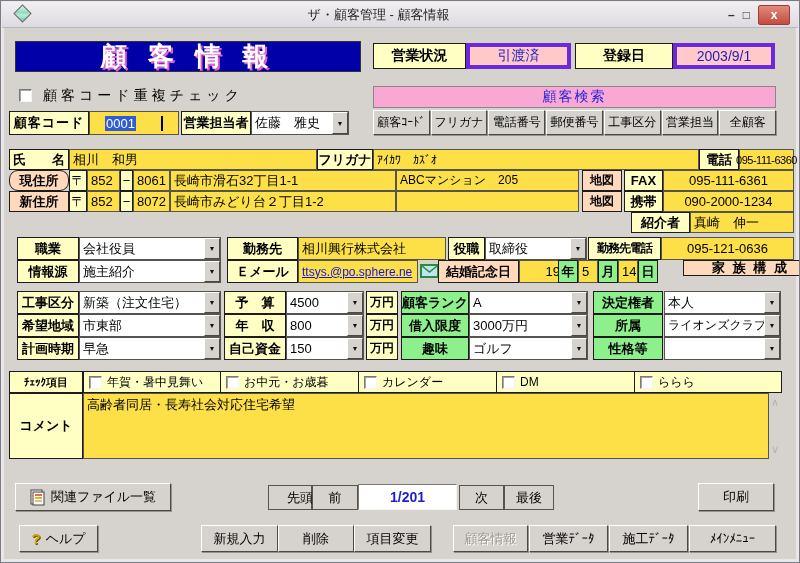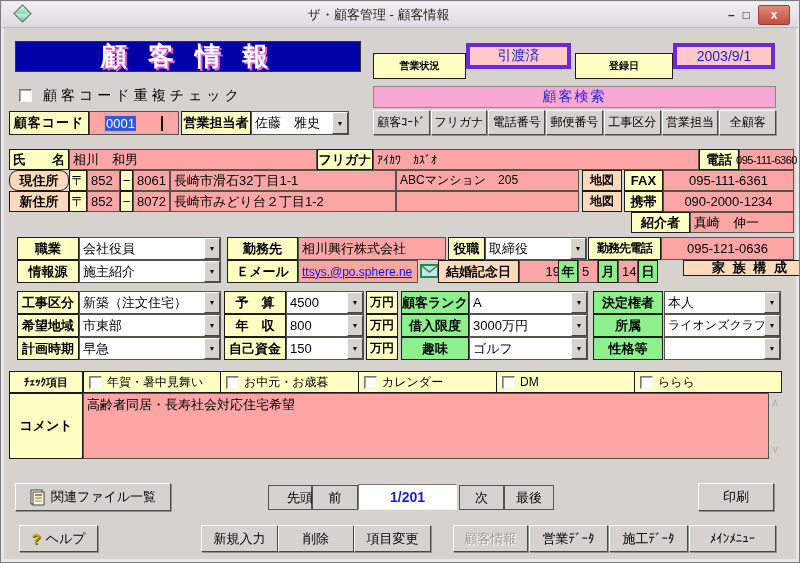--- a/index.html
+++ b/index.html
@@ -15,23 +15,23 @@
   .wbtn{display:flex;align-items:center;justify-content:center;font-size:12px;color:#333;cursor:default;}
   .wbtn.close{width:32px;height:20px;background:linear-gradient(#e2897d,#c34d41);border:1px solid #9c3c33;
               border-radius:2px;color:#fff;font-weight:bold;font-size:12px;}
   .content{position:absolute;left:0;top:28px;width:800px;height:535px;}
   .a{position:absolute;}
   .banner{background:#0000a8;border:1px solid #333;color:#ffffff;display:flex;align-items:center;justify-content:center;
           font-size:26px;font-weight:bold;letter-spacing:7px;text-shadow:2px 2px 0 #e35cc8;}
   .lbl{display:flex;align-items:center;justify-content:center;border:1px solid #1c1c1c;font-size:13px;font-weight:bold;
        color:#000;white-space:nowrap;overflow:hidden;}
   .yellow{background:#ffffc4;} .peach{background:#ffd9bc;} .green{background:#8df08d;}
-  .statl{background:#ffffc4;border:1px solid #1c1c1c;font-weight:bold;font-size:10px;display:flex;align-items:center;justify-content:center;margin-top:10px;}
+  .statl{background:#ffffc4;border:1px solid #1c1c1c;font-weight:bold;font-size:14px;display:flex;align-items:center;justify-content:center;}
   .statv{background:#ffc9c9;border:4px solid #6d28d9;color:#1c1cc8;font-size:14px;display:flex;align-items:center;justify-content:center;}
-  .field{background:#fca5a5;border:1px solid #55544f;font-size:13px;display:flex;align-items:center;padding:0 3px;
+  .field{background:#fde047;border:1px solid #55544f;font-size:13px;display:flex;align-items:center;padding:0 3px;
          white-space:nowrap;overflow:hidden;color:#000;gap:25px;}
   .combo{background:#fff;border:1px solid #55544f;display:flex;align-items:stretch;}
   .cv{flex:1;display:flex;align-items:center;padding:0 3px;font-size:13px;white-space:nowrap;overflow:hidden;}
   .dd{width:16px;background:#d6d3ce;border:1px solid;border-color:#fffffb #4a4945 #4a4945 #fffffb;
       display:flex;align-items:center;justify-content:center;font-size:7px;color:#111;}
   .btn{display:flex;align-items:center;justify-content:center;background:#d6d3ce;border:1px solid;
        border-color:#fffffb #4a4945 #4a4945 #fffffb;box-shadow:1px 1px 0 rgba(50,50,45,.4);font-size:13px;color:#000;
        white-space:nowrap;}
   .btnflat{display:flex;align-items:center;justify-content:center;background:#d6d3ce;border:1px solid #55544f;
            font-size:13px;color:#000;white-space:nowrap;}

